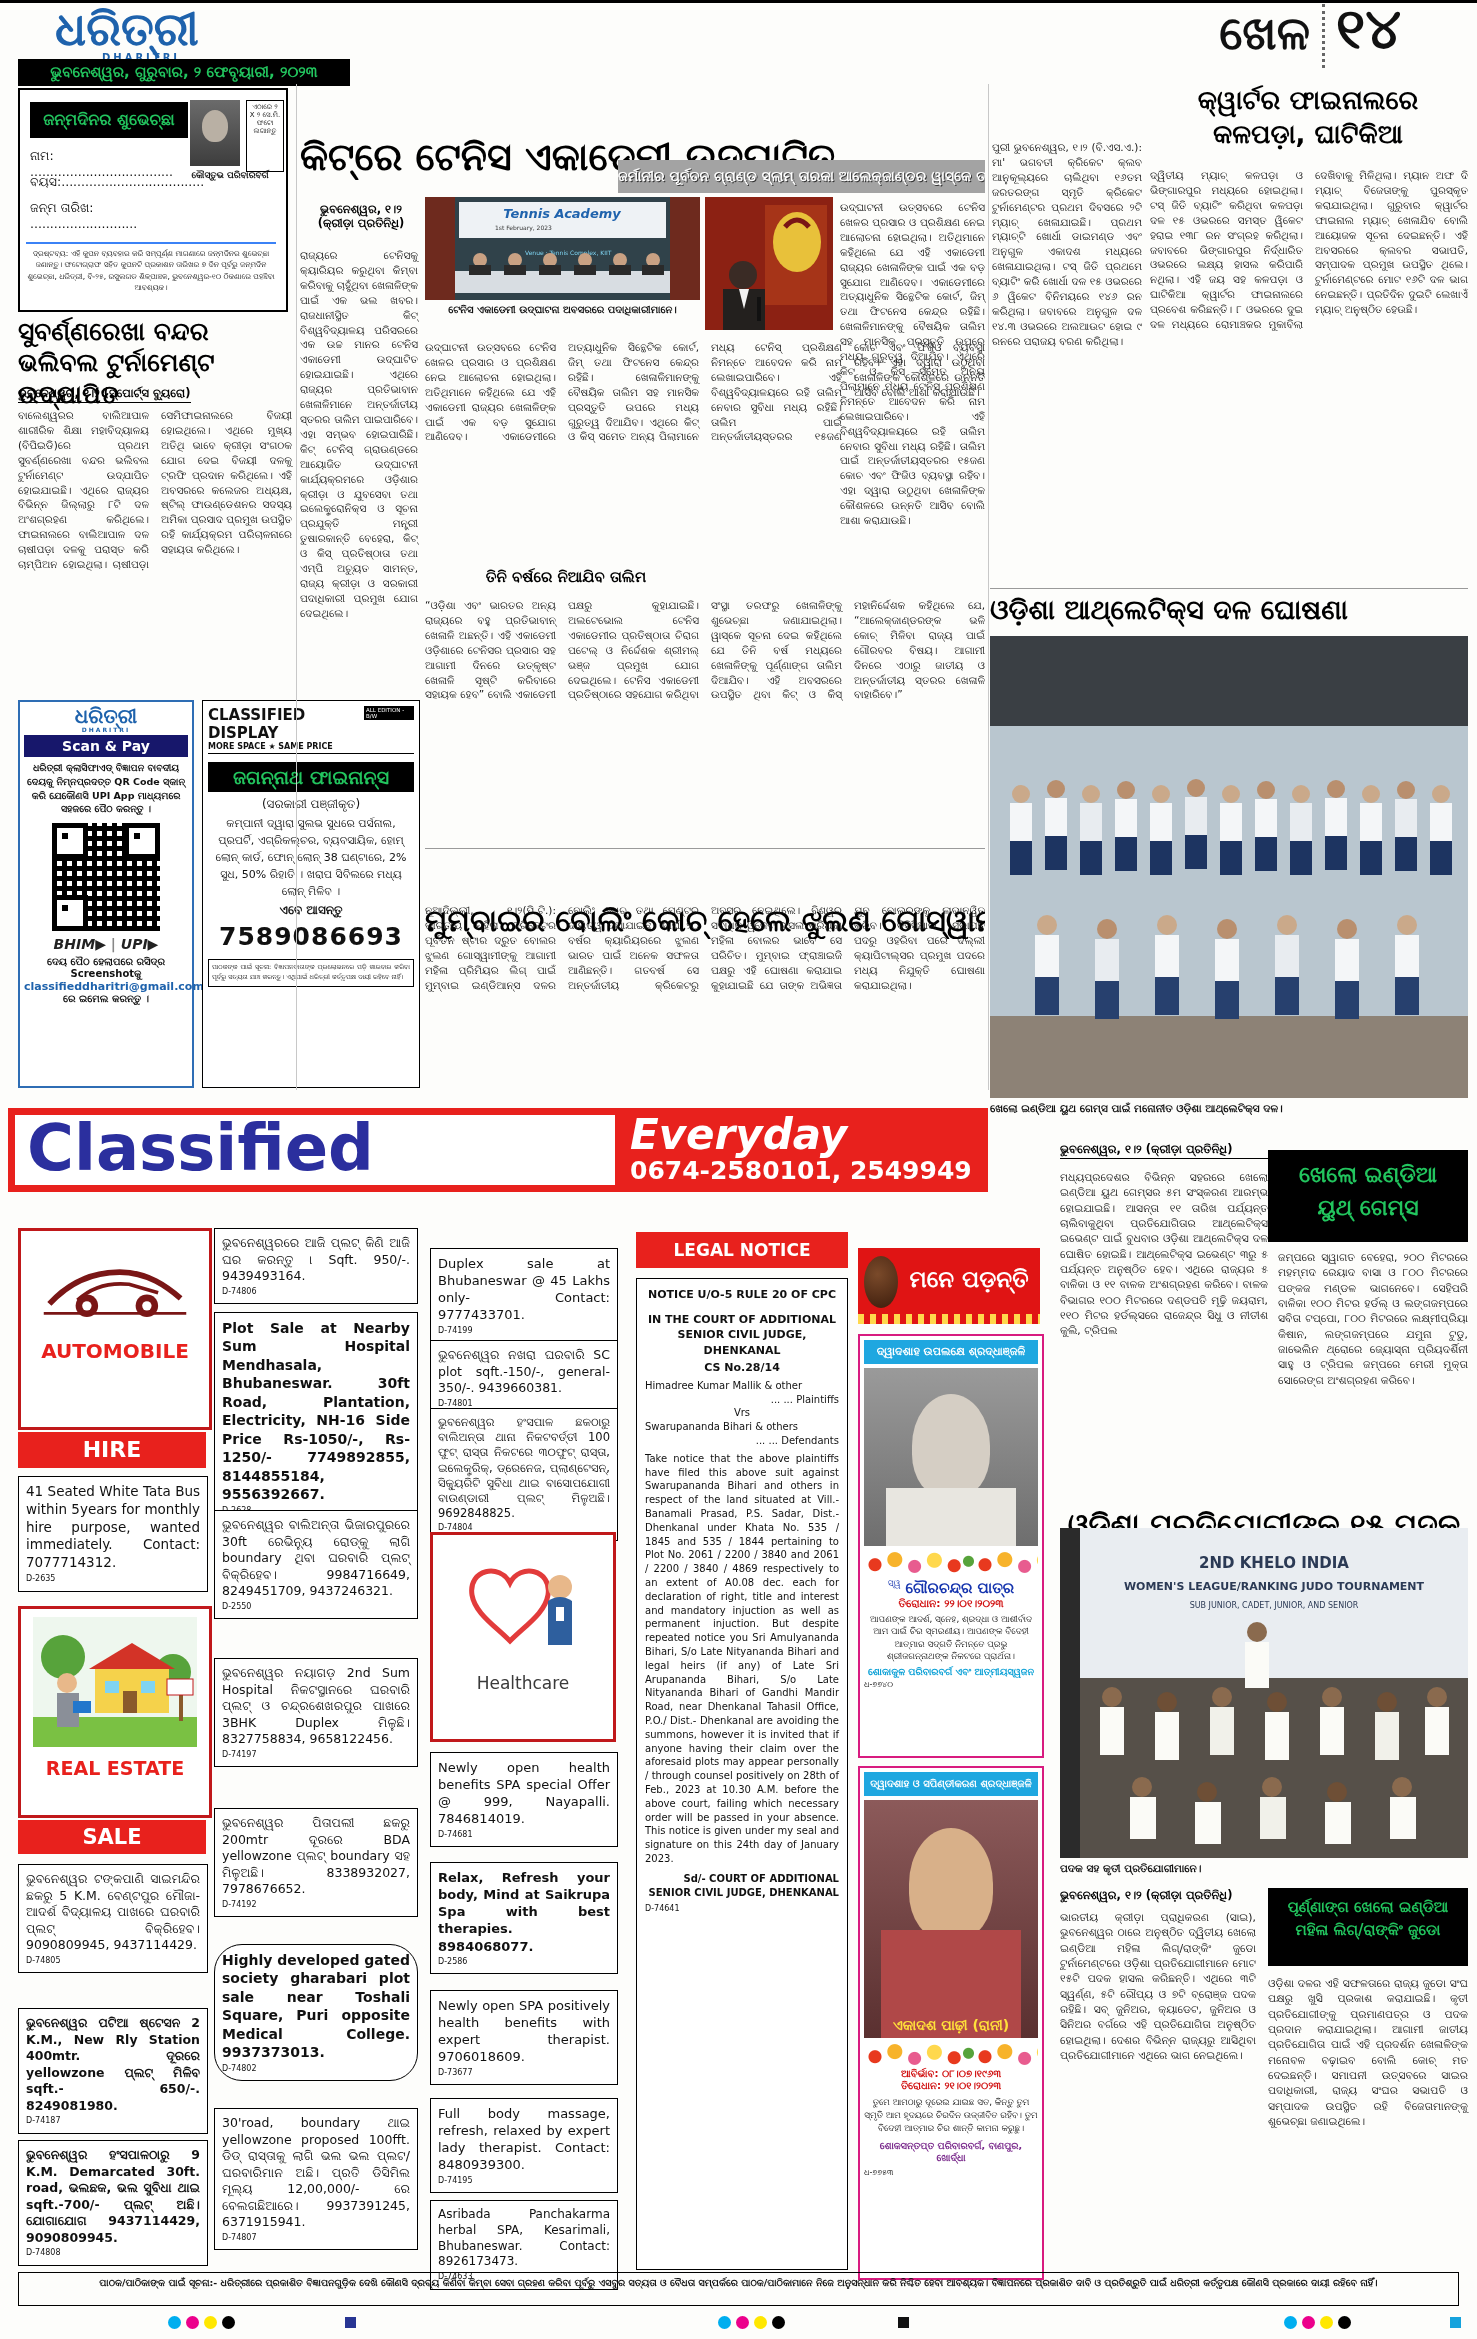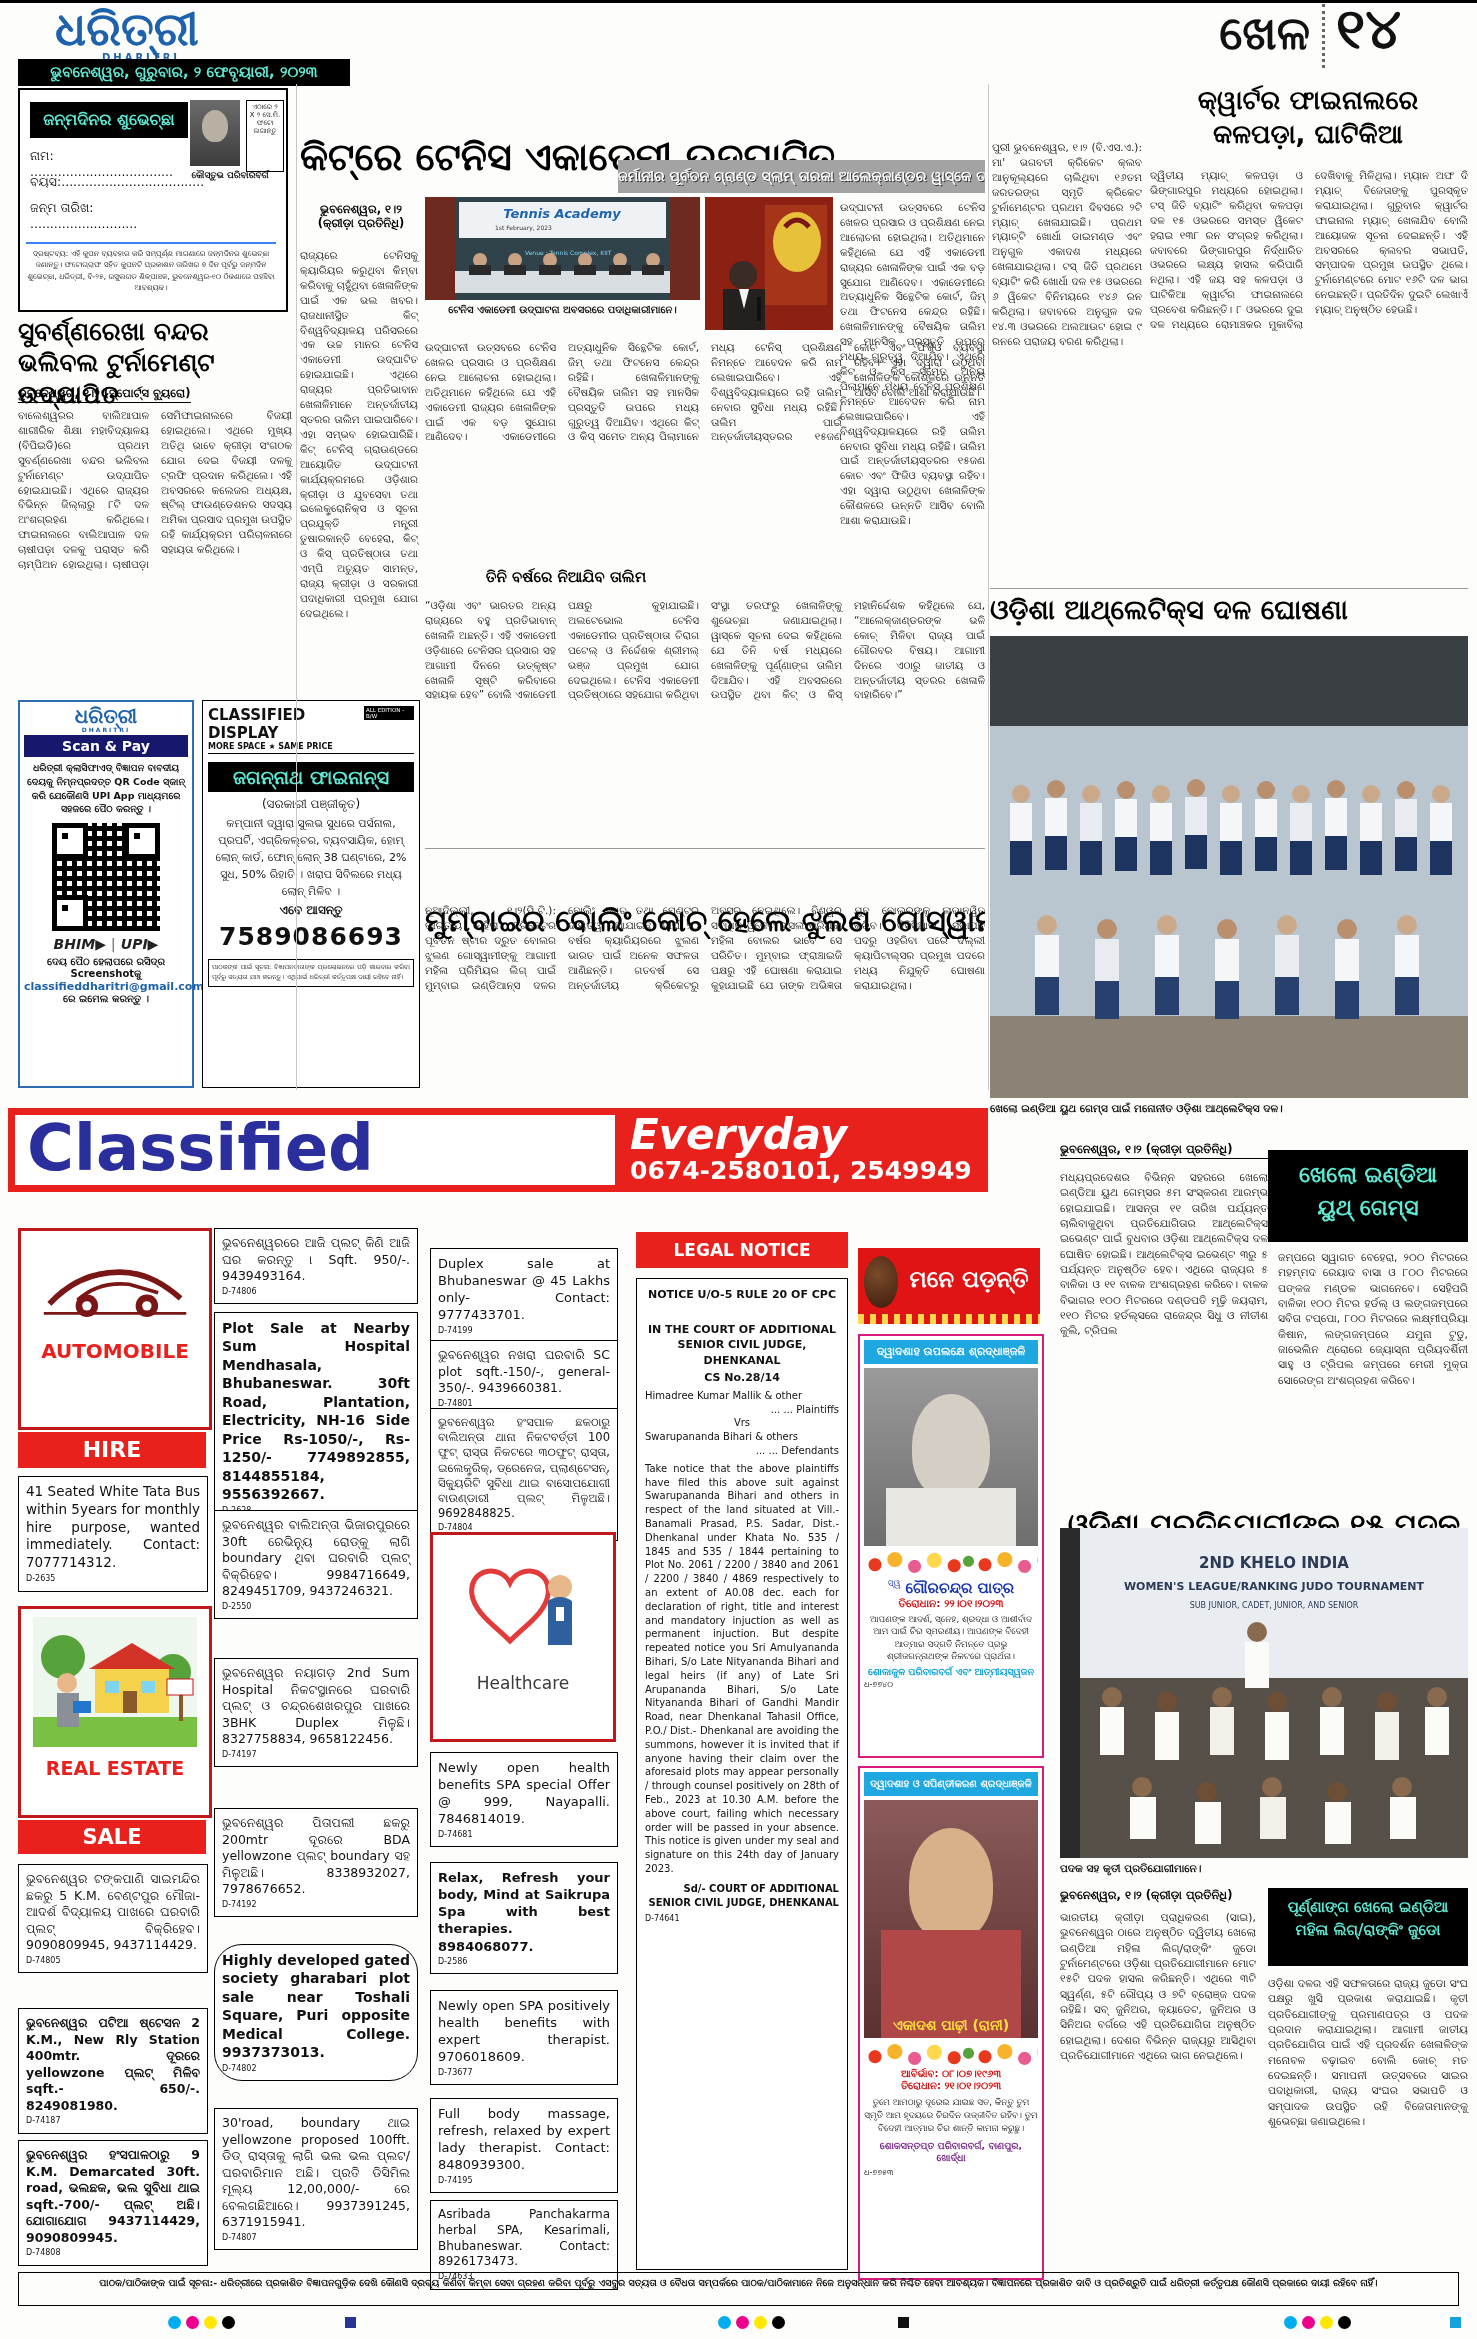--- a/index.html
+++ b/index.html
@@ -10,21 +10,21 @@
   .center{text-align:center;}
   .body-text{font-size:10.5px;line-height:1.42;text-align:justify;color:#141414;}
   .cols2{column-count:2;column-gap:12px;}
   .cols4{column-count:4;column-gap:12px;}
   .headline{font-weight:bold;color:#000;}
   .nowrap{white-space:nowrap;overflow:hidden;margin-top:47px;}
   .dateline{font-weight:bold;font-size:11.5px;color:#000;}
   .adbox{border:1px solid #000;padding:6px 7px;font-size:12.5px;line-height:1.32;text-align:justify;background:#fff;}
   .adbox .adcode{font-size:8px;text-align:left;margin-top:2px;font-weight:normal;}
   .redbar{background:#e8211d;color:#fff;font-weight:bold;text-align:center;}
-  .blackbox{background:#000;color:#5eead4;font-weight:bold;text-align:center;}
+  .blackbox{background:#000;color:#22c55e;font-weight:bold;text-align:center;}
   .qr{background:repeating-linear-gradient(90deg,#000 0 5px,transparent 5px 10px),
                repeating-linear-gradient(0deg,#000 0 5px,#fff 5px 10px);position:relative;}
   .finder{position:absolute;width:26px;height:26px;border:5px solid #000;background:#fff;}
   .finder::after{content:"";position:absolute;left:5px;top:5px;width:6px;height:6px;background:#000;}
   .flowers{background:
      radial-gradient(circle at 10% 55%, #e8391e 0 6px, transparent 7px),
      radial-gradient(circle at 28% 40%, #f7b32b 0 7px, transparent 8px),
      radial-gradient(circle at 46% 60%, #e85c8f 0 6px, transparent 7px),
      radial-gradient(circle at 64% 42%, #ffd84d 0 7px, transparent 8px),
      radial-gradient(circle at 82% 58%, #e8391e 0 6px, transparent 7px),
@@ -490,21 +490,21 @@
     <div class="adcode">D-74195</div>
   </div>
   <div class="abs adbox" style="left:430px;top:2200px;width:172px;font-size:12px;">
     <span>Asribada Panchakarma herbal SPA, Kesarimali, Bhubaneswar. Contact: 8926173473.</span>
     <div class="adcode">D-74633</div>
   </div>
 
   <div class="abs redbar" style="left:636px;top:1232px;width:212px;height:36px;line-height:36px;font-size:17px;">LEGAL NOTICE</div>
   <div class="abs" style="left:636px;top:1278px;width:212px;height:992px;border:1px solid #000;background:#fff;padding:8px;box-sizing:border-box;font-size:10px;line-height:1.38;">
     <div class="center bold" style="font-size:11px;">NOTICE U/O-5 RULE 20 OF CPC</div>
-    <div class="center bold" style="font-size:11px;margin-top:20px;">IN THE COURT OF ADDITIONAL SENIOR CIVIL JUDGE, DHENKANAL</div>
+    <div class="center bold" style="font-size:11px;margin-top:10px;">IN THE COURT OF ADDITIONAL SENIOR CIVIL JUDGE, DHENKANAL</div>
     <div class="center bold" style="font-size:11px;margin-top:2px;">CS No.28/14</div>
     <div style="margin-top:4px;">Himadree Kumar Mallik &amp; other</div>
     <div style="text-align:right;">... ... Plaintiffs</div>
     <div class="center">Vrs</div>
     <div>Swarupananda Bihari &amp; others</div>
     <div style="text-align:right;">... ... Defendants</div>
     <div style="text-align:justify;margin-top:4px;">Take notice that the above plaintiffs have filed this above suit against Swarupananda Bihari and others in respect of the land situated at Vill.- Banamali Prasad, P.S. Sadar, Dist.- Dhenkanal under Khata No. 535 / 1845 and 535 / 1844 pertaining to Plot No. 2061 / 2200 / 3840 and 2061 / 2200 / 3840 / 4869 respectively to an extent of A0.08 dec. each for declaration of right, title and interest and mandatory injuction as well as permanent injuction. But despite repeated notice you Sri Amulyananda Bihari, S/o Late Nityananda Bihari and legal heirs (if any) of Late Sri Arupananda Bihari, S/o Late Nityananda Bihari of Gandhi Mandir Road, near Dhenkanal Tahasil Office, P.O./ Dist.- Dhenkanal are avoiding the summons, however it is invited that if anyone having their claim over the aforesaid plots may appear personally / through counsel positively on 28th of Feb., 2023 at 10.30 A.M. before the above court, failing which necessary order will be passed in your absence. This notice is given under my seal and signature on this 24th day of January 2023.</div>
     <div class="bold" style="text-align:right;margin-top:6px;">Sd/- COURT OF ADDITIONAL SENIOR CIVIL JUDGE, DHENKANAL</div>
     <div style="font-size:8px;margin-top:4px;">D-74641</div>
   </div>

